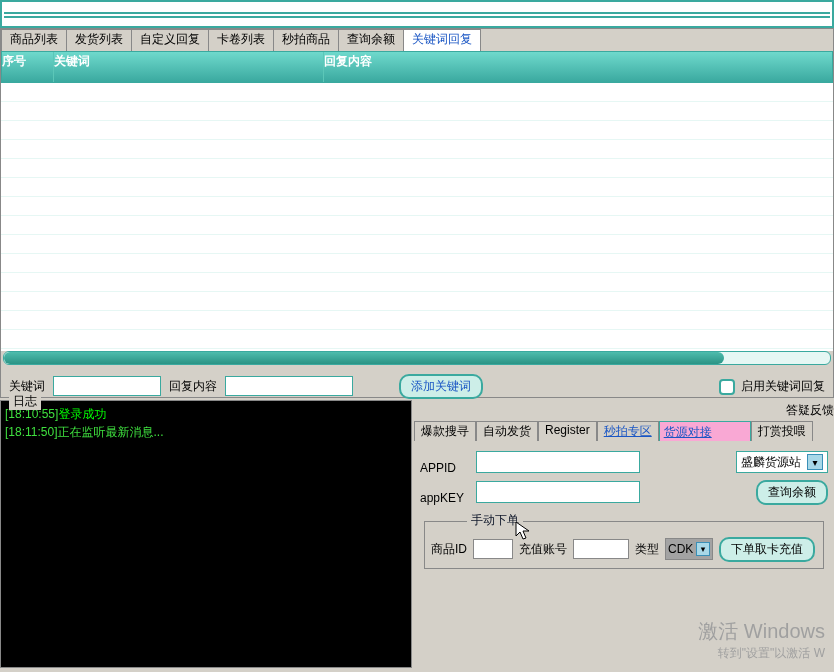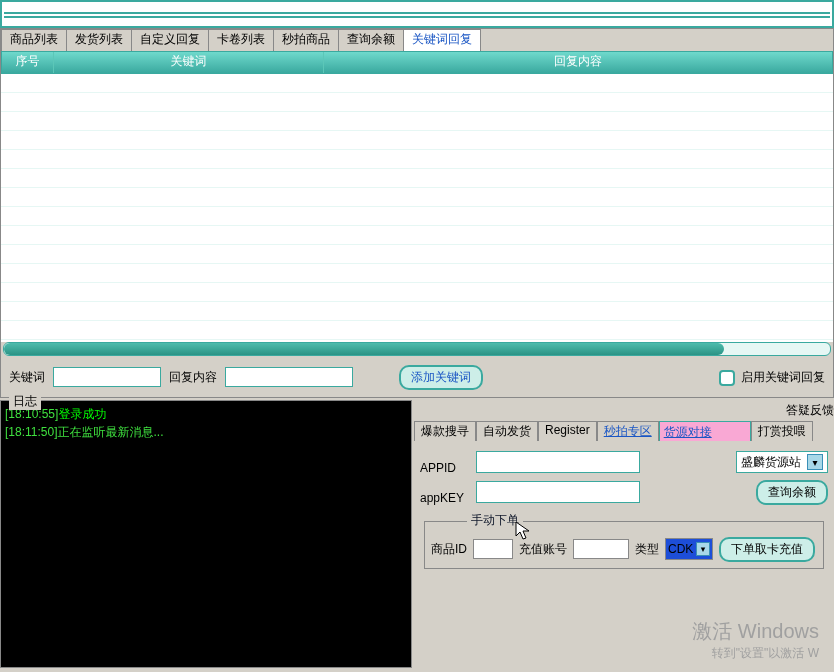--- a/index.html
+++ b/index.html
@@ -6,21 +6,21 @@
 body { width: 834px; height: 672px; background: #d4d0c8; position: relative; overflow: hidden; }
 
 .topbar { position: absolute; top: 0; left: 0; right: 0; height: 28px; border: 2px solid #3aa99f; background: #fff; }
 .topbar::before { content: ""; position: absolute; left: 2px; right: 2px; top: 10px; height: 2px; background: #3aa99f; }
 .topbar::after { content: ""; position: absolute; left: 2px; right: 2px; top: 14px; height: 2px; background: #3aa99f; }
 
 .main-panel { position: absolute; top: 28px; left: 0; right: 0; height: 370px; background: #d4d0c8; border: 1px solid #888; }
 .tabs { display: flex; background: #d4d0c8; height: 22px; }
 .tab { padding: 2px 8px; background: #d4d0c8; border: 1px solid #888; border-bottom: none; margin-right: -1px; cursor: pointer; line-height: 15px; }
 .tab.active { background: #fff; color: #1a56c4; }
-.grid-header { display: flex; background: linear-gradient(#6fd9cc, #3aa99f); color: #fff; height: 23px; line-height: 18px; text-align: center; border: 1px solid #3aa99f; }
+.grid-header { display: flex; background: linear-gradient(#6fd9cc, #3aa99f); color: #fff; height: 32px; line-height: 18px; border: 1px solid #3aa99f; font-weight: bold; }
 .gh-1 { width: 52px; border-right: 1px solid #5cc7b8; }
 .gh-2 { flex: 0 0 270px; border-right: 1px solid #5cc7b8; }
 .gh-3 { flex: 1; }
 .grid-body { background: #fff; height: 268px; overflow: hidden; }
 .grid-row { height: 19px; border-bottom: 1px solid #e6f7f4; }
 .gscroll { position: relative; height: 14px; margin: 0 2px 2px 2px; background: #e6f7f4; border: 1px solid #3aa99f; border-radius: 6px; }
 .gscroll .thumb { position: absolute; left: 0; top: 0; bottom: 0; width: 720px; background: linear-gradient(#4ebcad, #2b9385); border-radius: 6px; }
 
 .inputs-row { display: flex; align-items: center; padding: 6px 8px; gap: 8px; height: 38px; }
 .lbl { color: #000; }
@@ -44,27 +44,27 @@
 .rtabs { display: flex; height: 20px; overflow: hidden; }
 .rtab { padding: 1px 6px; border: 1px solid #888; border-bottom: none; background: #d4d0c8; font-size: 12px; white-space: nowrap; text-decoration: underline; color: #1a56c4; cursor: pointer; }
 .rtab.plain { text-decoration: none; color: #000; }
 .rtab.sel { color: #1a56c4; background: #f9a8d4; }
 .rcontent { position: relative; padding: 6px 6px; }
 .r-row { display: flex; align-items: center; height: 30px; gap: 6px; }
 .rlbl { color: #000; width: 50px; margin-top: 12px; }
 .rin { width: 164px; height: 22px; border: 1px solid #3aa99f; background: #fff; }
 .sel { height: 22px; border: 1px solid #3aa99f; background: #fff; width: 92px; display: flex; align-items: center; justify-content: space-between; padding: 0 4px; }
 .sel .arrow { width: 16px; height: 16px; background: #a8d8e8; border: 1px solid #3a8fb7; display: flex; align-items: center; justify-content: center; font-size: 10px; }
-.sel2 { height: 22px; width: 48px; border: 1px solid #888; background: #1d4ed8; display: flex; align-items: center; justify-content: space-between; padding: 0 2px; }
+.sel2 { height: 22px; width: 48px; border: 1px solid #888; background: #a3a3a3; display: flex; align-items: center; justify-content: space-between; padding: 0 2px; }
 .sel2 .arrow { width: 14px; height: 14px; background: #a8d8e8; border: 1px solid #3a8fb7; display: flex; align-items: center; justify-content: center; font-size: 9px; }
 
 .manual-fs { position: relative; border: 1px solid #888; margin: 14px 4px 4px 4px; padding: 14px 6px 6px 6px; }
 .manual-legend { position: absolute; top: -10px; left: 6px; background: #d4d0c8; padding: 0 4px; color: #0f172a; font-size: 12px; margin-left: 36px; }
 
-.watermark { position: absolute; right: 15px; bottom: 10px; text-align: right; color: #9a9a9a; }
+.watermark { position: absolute; right: 9px; bottom: 10px; text-align: right; color: #9a9a9a; }
 .watermark .l1 { font-size: 20px; color: #a0a0a0; }
 .watermark .l2 { font-size: 12px; color: #a0a0a0; }
 
 .cursor { position: absolute; left: 515px; top: 521px; width: 16px; height: 20px; pointer-events: none; }
 .cursor svg { width: 16px; height: 20px; }
 </style>
 </head>
 <body>
 
 <div class="topbar"></div>

